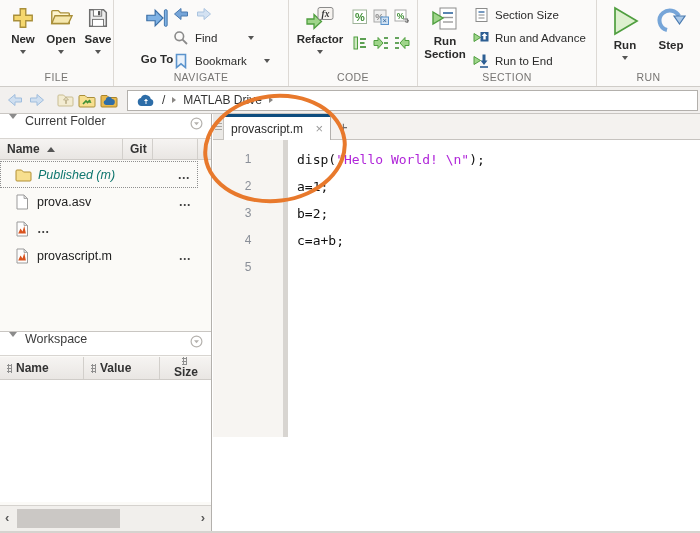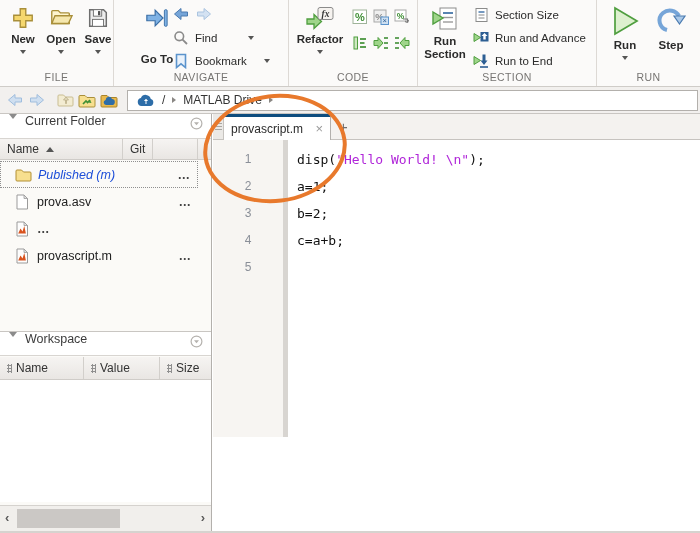--- a/index.html
+++ b/index.html
@@ -17,28 +17,28 @@
   
   .quickbar{position:absolute;left:0;top:87px;width:700px;height:27px;background:#f2f0ee;border-bottom:1px solid #c9c6c2;box-sizing:border-box;display:flex;align-items:center;padding:0 2px 0 5px;}
   .qico{display:inline-flex;width:20px;height:18px;align-items:center;justify-content:center;margin-right:2px;}
   .addrbar{flex:1;height:19px;background:#fff;border:1px solid #b3b0ac;display:flex;align-items:center;padding-left:7px;gap:7px;font-size:12px;color:#333;margin-left:6px;}
   .chev{width:0;height:0;border-top:3.5px solid transparent;border-bottom:3.5px solid transparent;border-left:4px solid #8a8784;}
   
   .leftpanel{position:absolute;left:0;top:114px;width:212px;height:419px;background:#fbfaf7;border-right:1px solid #b3b0ac;box-sizing:border-box;}
   .phdr{position:absolute;left:0;right:0;height:25px;background:#fff;border-bottom:1px solid #d8d5d1;display:flex;align-items:flex-start;padding:0 6px;box-sizing:border-box;}
   .ptri{width:0;height:0;border-left:4.5px solid transparent;border-right:4.5px solid transparent;border-top:5px solid #8b8b8b;margin:0 8px 0 3px;}
   .ptitle{font-size:12.5px;color:#3c3c3c;flex:1;}
-  .colhdr{position:absolute;left:0;right:0;height:21px;background:linear-gradient(#f6f4f2,#e9e6e3);border-bottom:1px solid #cfccc8;box-sizing:border-box;font-size:12px;font-weight:normal;color:#333;}
+  .colhdr{position:absolute;left:0;right:0;height:21px;background:linear-gradient(#f6f4f2,#e9e6e3);border-bottom:1px solid #cfccc8;box-sizing:border-box;font-size:12px;font-weight:bold;color:#333;}
   .colcell{position:absolute;top:0;bottom:0;display:flex;align-items:center;padding-left:7px;border-right:1px solid #d2cfcb;box-sizing:border-box;}
   .sortasc{width:0;height:0;border-left:4px solid transparent;border-right:4px solid transparent;border-bottom:5px solid #555;margin-left:7px;}
   .cf-row{position:absolute;left:0;right:13px;height:27px;display:flex;align-items:center;padding-left:12px;box-sizing:border-box;font-size:12.5px;color:#222;}
   .cf-row.sel{border:1px dotted #8f8f8f;}
   .fico{display:inline-flex;width:20px;justify-content:center;margin-right:5px;}
   .fname{flex:1;white-space:nowrap;overflow:hidden;}
-  .fname.pub{font-style:italic;color:#1d4ed8;}
+  .fname.pub{font-style:italic;color:#0f766e;}
   .fmenu{color:#444;font-weight:bold;margin-right:6px;letter-spacing:1px;}
   .grip-dots{display:inline-block;width:5px;height:9px;margin-right:4px;background-image:radial-gradient(#8f8f8f 1px,transparent 1.1px);background-size:3px 3px;}
   .hscroll{position:absolute;left:0;right:0;bottom:2px;height:26px;background:#f1efec;border-top:1px solid #d5d2ce;box-sizing:border-box;}
   .harrow{position:absolute;top:4px;font-size:13px;color:#5a5a5a;font-weight:bold;line-height:16px;}
   .hthumb{position:absolute;left:17px;top:3px;width:103px;height:19px;background:#cbc8c5;}
   
   .tabbar{position:absolute;left:213px;top:114px;width:487px;height:26px;background:#f4f2ef;border-bottom:1px solid #c6c3bf;box-sizing:border-box;}
   .tabgrip{position:absolute;left:0;top:0;width:11px;height:25px;background:#ebe9e6;border-right:1px solid #c6c3bf;box-sizing:border-box;
            background-image:repeating-linear-gradient(#ebe9e6 0 2px,#a9a6a2 2px 3px);background-size:7px 11px;background-repeat:no-repeat;background-position:2px 7px;}
   .tab{position:absolute;left:11px;top:0;width:107px;height:26px;background:#fff;border-right:1px solid #b3b0ac;border-top:3px solid #0e4d7e;box-sizing:border-box;display:flex;align-items:center;padding:0 7px;}
@@ -404,21 +404,21 @@
     </div>
     <div class="colhdr" style="top:243px;height:23px;">
       <div class="colcell" style="left:0;width:84px;">
         <span class="grip-dots"></span>
           <span>Name</span>
       </div>
       <div class="colcell" style="left:84px;width:76px;">
         <span class="grip-dots"></span>
           <span>Value</span>
       </div>
-      <div class="colcell" style="left:160px;right:6px;border-right:none;">
+      <div class="colcell" style="left:160px;right:6px;border-right:none;flex-direction:column;">
         <span class="grip-dots"></span>
           <span>Size</span>
       </div>
     </div>
     <div style="position:absolute;top:266px;left:0;right:0;height:122px;background:#fff;"></div>
 
     <div class="hscroll">
       <span class="harrow" style="left:5px;">‹</span>
       <div class="hthumb"></div>
       <span class="harrow" style="right:6px;">›</span>

